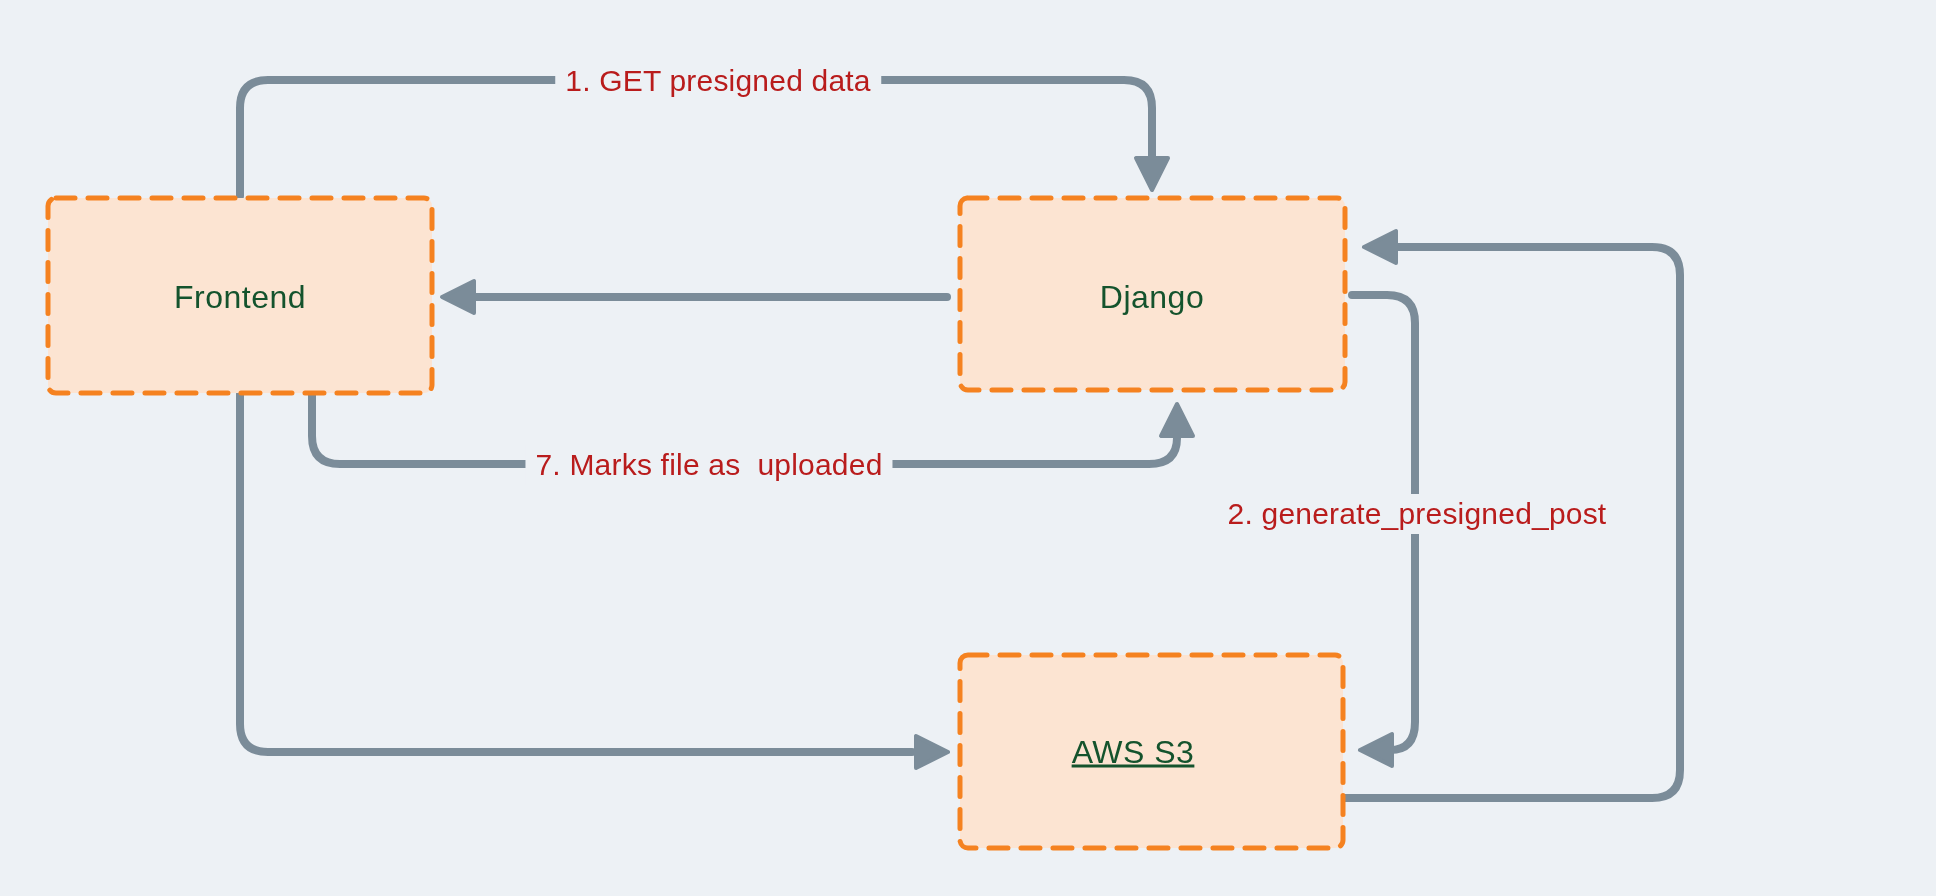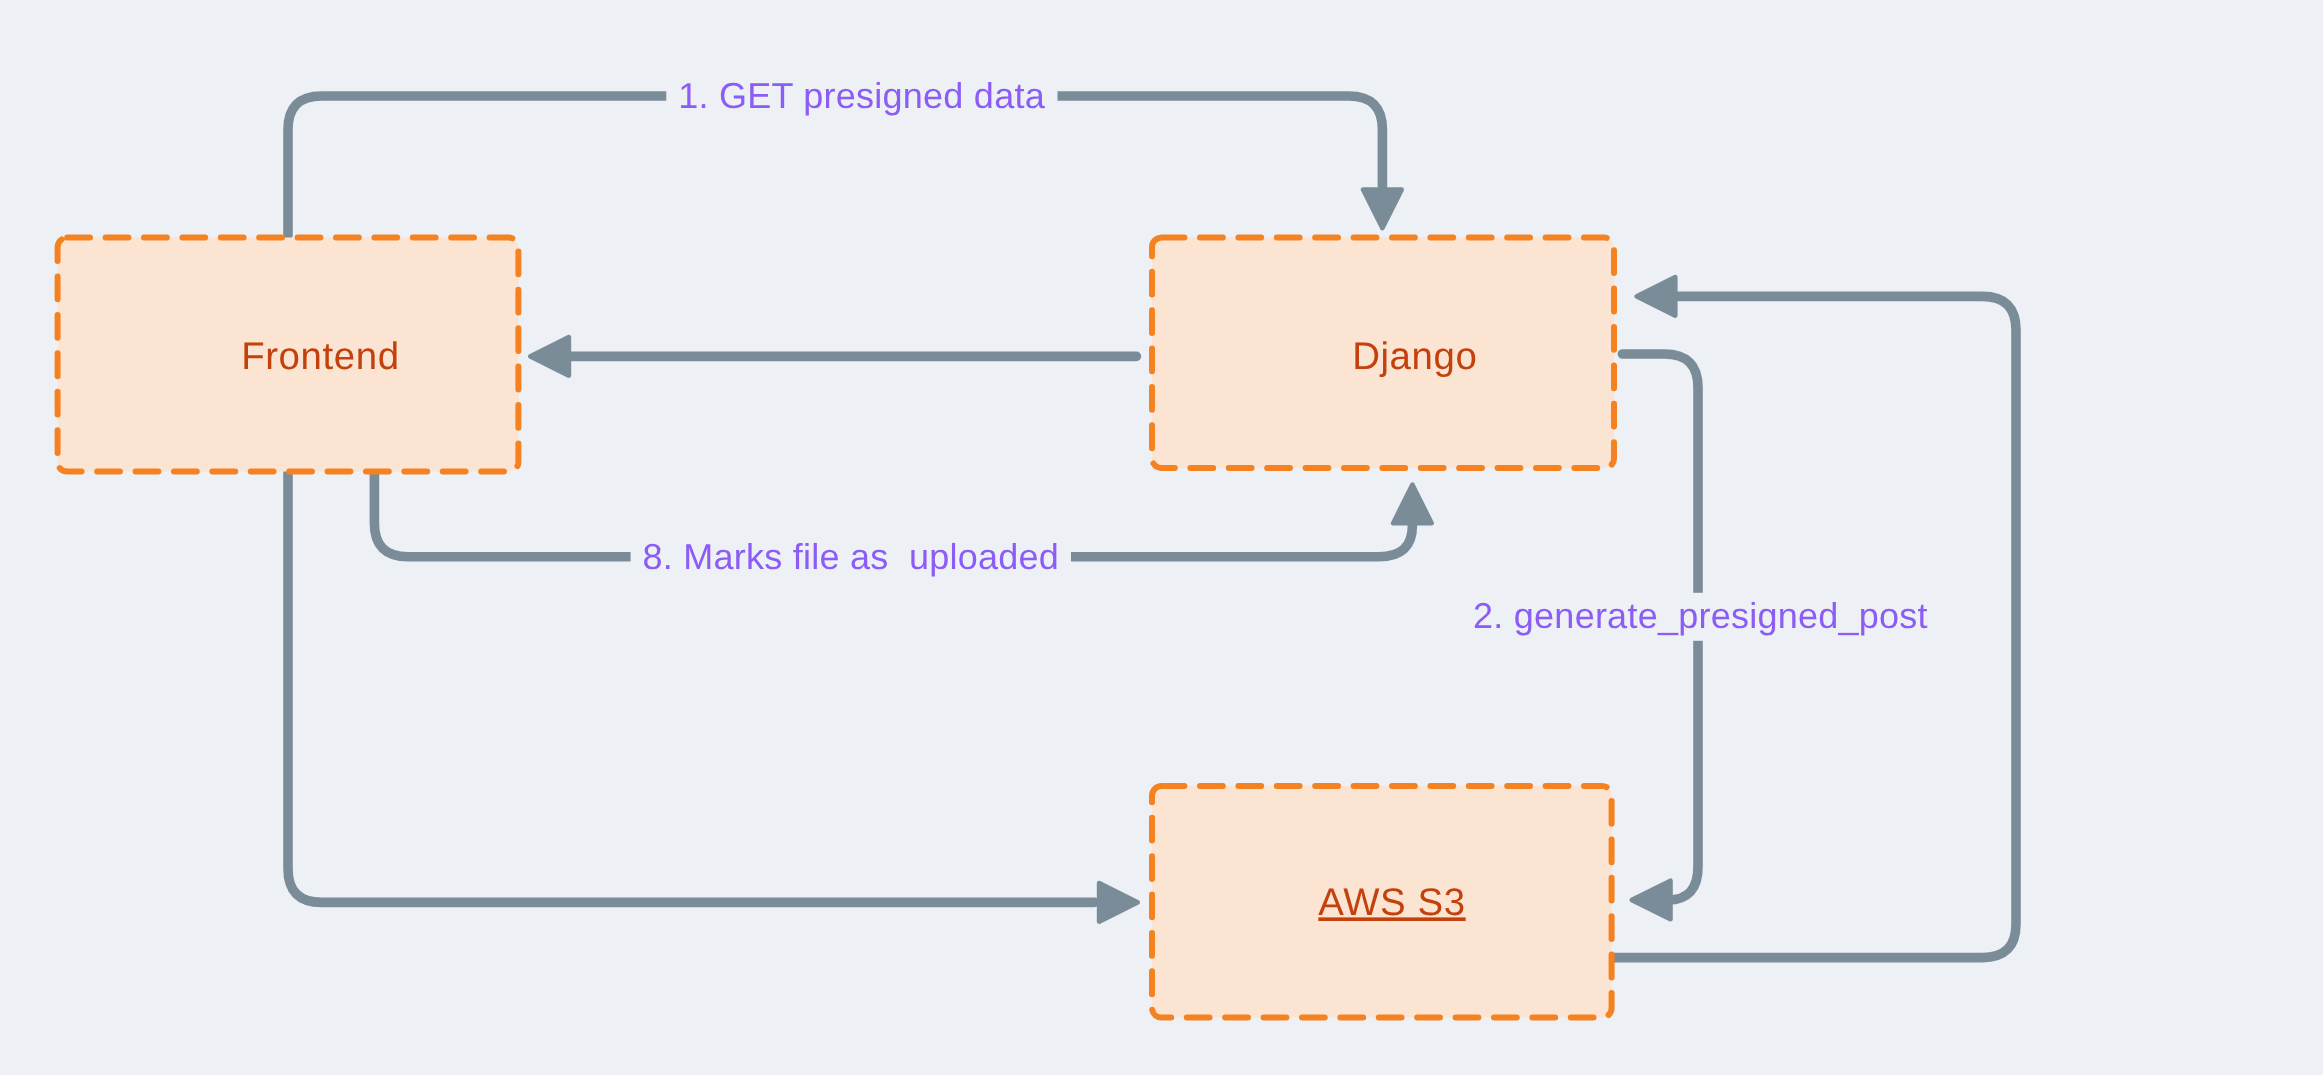--- a/index.html
+++ b/index.html
@@ -46,27 +46,26 @@
     stroke-linejoin: round;
   }
   .label {
     position: absolute;
     transform: translate(-50%, -50%);
     white-space: pre;
     user-select: none;
   }
   .node-label {
     font-size: 32px;
-    color: #c2410c;
+    color: #14532d;
     letter-spacing: 0.5px;
-    margin-left: 27px;
   }
   .edge-label {
     font-size: 30px;
-    color: #8b5cf6;
+    color: #b91c1c;
     background: #edf1f5;
     padding: 3px 10px;
     letter-spacing: 0.2px;
   }
 </style>
 </head>
 <body>
 
 <div class="canvas">
 
@@ -94,15 +93,15 @@
     <rect class="node-rect" x="960" y="198" width="385" height="192" rx="8"></rect>
     <rect class="node-rect" x="960" y="655" width="383" height="193" rx="8"></rect>
   </svg>
 
   <div class="label node-label" style="left:240px;  top:297px;">Frontend</div>
   <div class="label node-label" style="left:1152px; top:297px;">Django</div>
   <div class="label node-label" style="left:1133px; top:752px;text-decoration:underline;">AWS S3</div>
 
   <div class="label edge-label" style="left:718px;  top:81px;">1. GET presigned data</div>
   <div class="label edge-label" style="left:1417px; top:514px;">2. generate_presigned_post</div>
-  <div class="label edge-label" style="left:709px;  top:465px;">8. Marks file as  uploaded</div>
+  <div class="label edge-label" style="left:709px;  top:465px;">7. Marks file as  uploaded</div>
 
 </div>
 
 </body></html>

